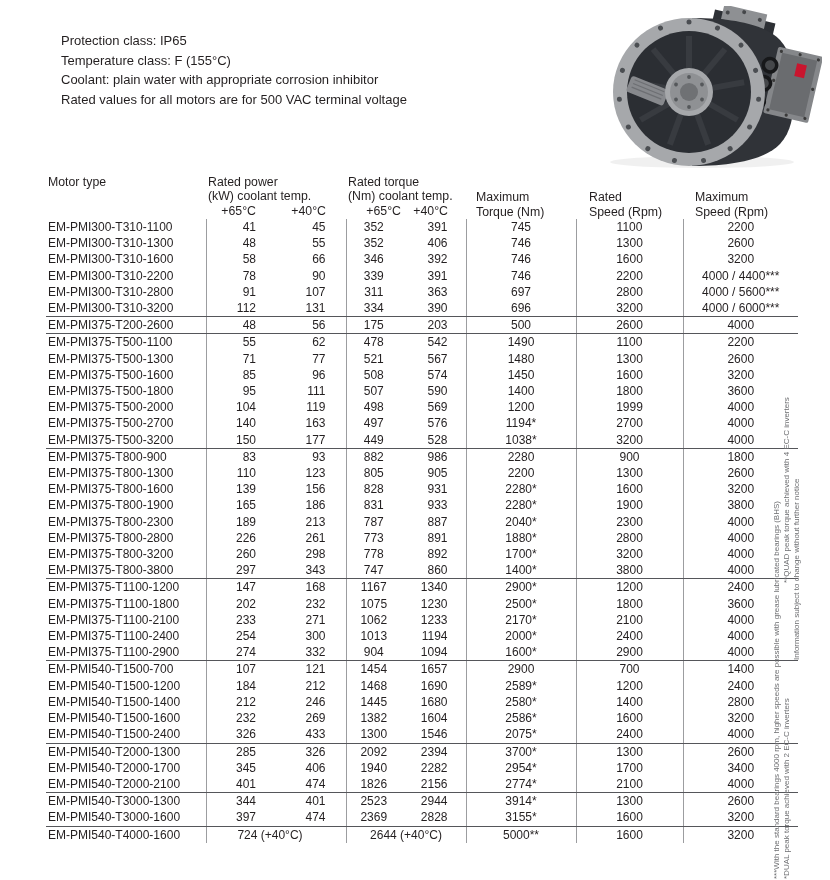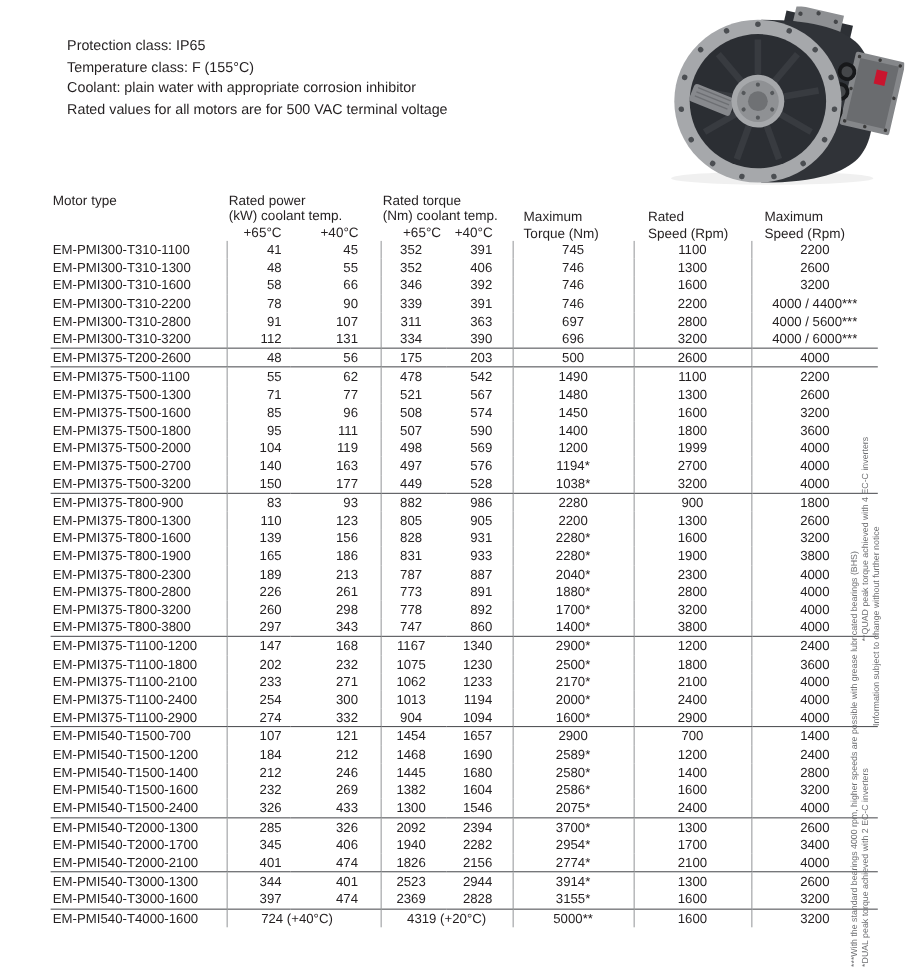--- a/index.html
+++ b/index.html
@@ -564,21 +564,21 @@
           <td class="c2">474</td>
           <td class="c3 vl">2369</td>
           <td class="c4">2828</td>
           <td class="c5 vl">3155*</td>
           <td class="c6 vl">1600</td>
           <td class="c7 vl">3200</td>
         </tr>
         <tr>
           <td class="c0">EM-PMI540-T4000-1600</td>
           <td class="c1 vl span2" colspan="2">724 (+40°C)</td>
-          <td class="c3 vl span2" colspan="2">4319 (+20°C)</td>
+          <td class="c3 vl span2" colspan="2">2644 (+40°C)</td>
           <td class="c5 vl">5000**</td>
           <td class="c6 vl">1600</td>
           <td class="c7 vl">3200</td>
         </tr>
       </tbody>
   </table>
 
   <span class="fnote" style="left:772px; top:879px;">***With the standard bearings 4000 rpm, higher speeds are possible with grease lubricated bearings (BHS)</span>
   <span class="fnote" style="left:782px; top:879px;">*DUAL peak torque achieved with 2 EC-C inverters</span>
   <span class="fnote" style="left:782px; top:583px;">**QUAD peak torque achieved with 4 EC-C inverters</span>

